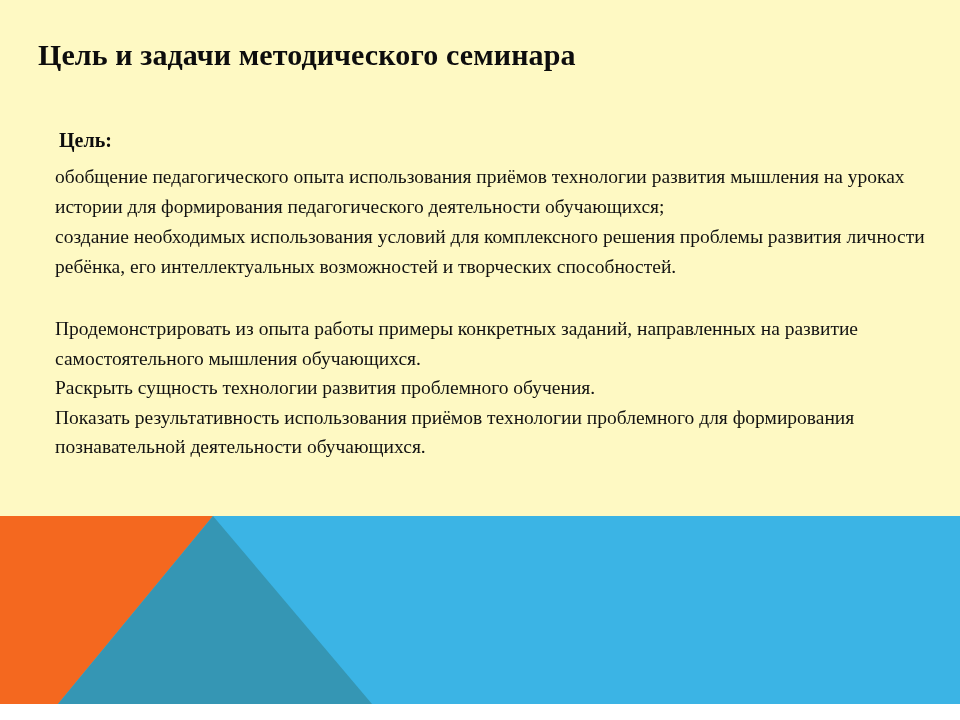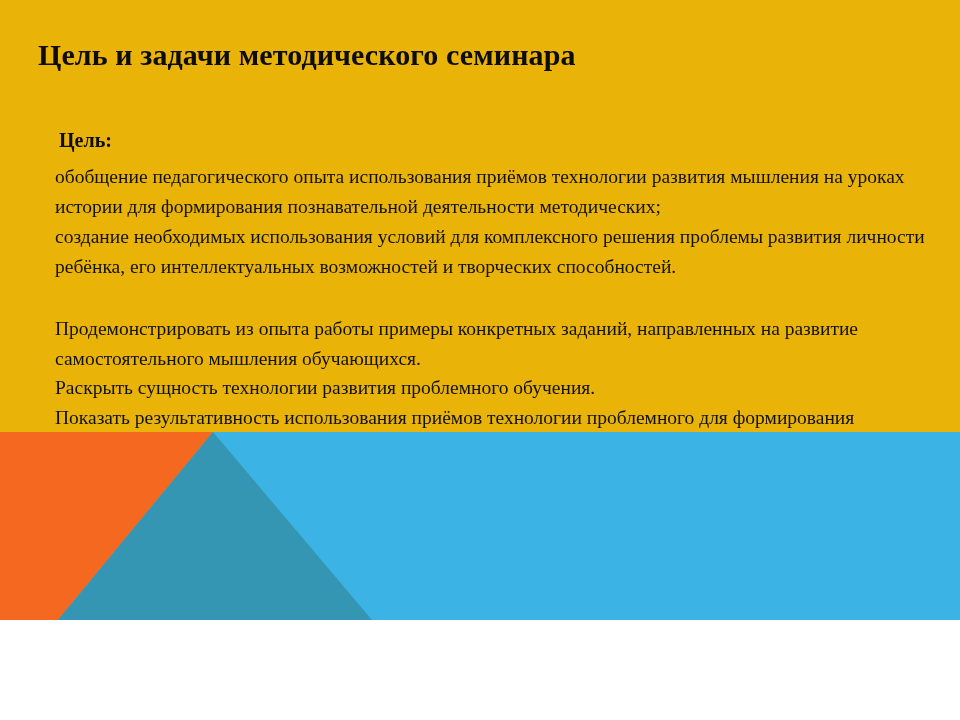--- a/index.html
+++ b/index.html
@@ -11,22 +11,22 @@
     width: 960px;
     height: 720px;
     background: #ffffff;
     font-family: "Liberation Serif", "DejaVu Serif", serif;
     overflow: hidden;
   }
 
   .slide {
     position: relative;
     width: 960px;
-    height: 620px;
-    background: #eab308;
+    height: 704px;
+    background: #fef9c3;
     overflow: hidden;
   }
 
   
   .slide-title {
     position: absolute;
     left: 38px;
     top: 17px;
     width: 880px;
     font-family: "Liberation Serif", "DejaVu Serif", serif;
@@ -100,21 +100,21 @@
 <div class="slide">
 
   <h1 class="slide-title">Цель и задачи методического семинара</h1>
 
   <div class="body-area">
 
     <div class="section-heading">Цель:</div>
 
     <div class="gap-small"></div>
 
-    <p class="para"> обобщение педагогического опыта использования приёмов технологии развития мышления на уроках истории  для формирования познавательной деятельности методических;</p>
+    <p class="para"> обобщение педагогического опыта использования приёмов технологии развития мышления на уроках истории  для формирования педагогического деятельности обучающихся;</p>
 
     <p class="para"> создание необходимых использования условий для комплексного решения проблемы развития личности ребёнка, его интеллектуальных возможностей и творческих способностей.</p>
 
     <div class="gap-block"></div>
 
 
     <div class="gap-after-tasks"></div>
 
     <p class="para tight">Продемонстрировать из опыта работы примеры конкретных заданий, направленных на развитие  самостоятельного мышления обучающихся.</p>
 

